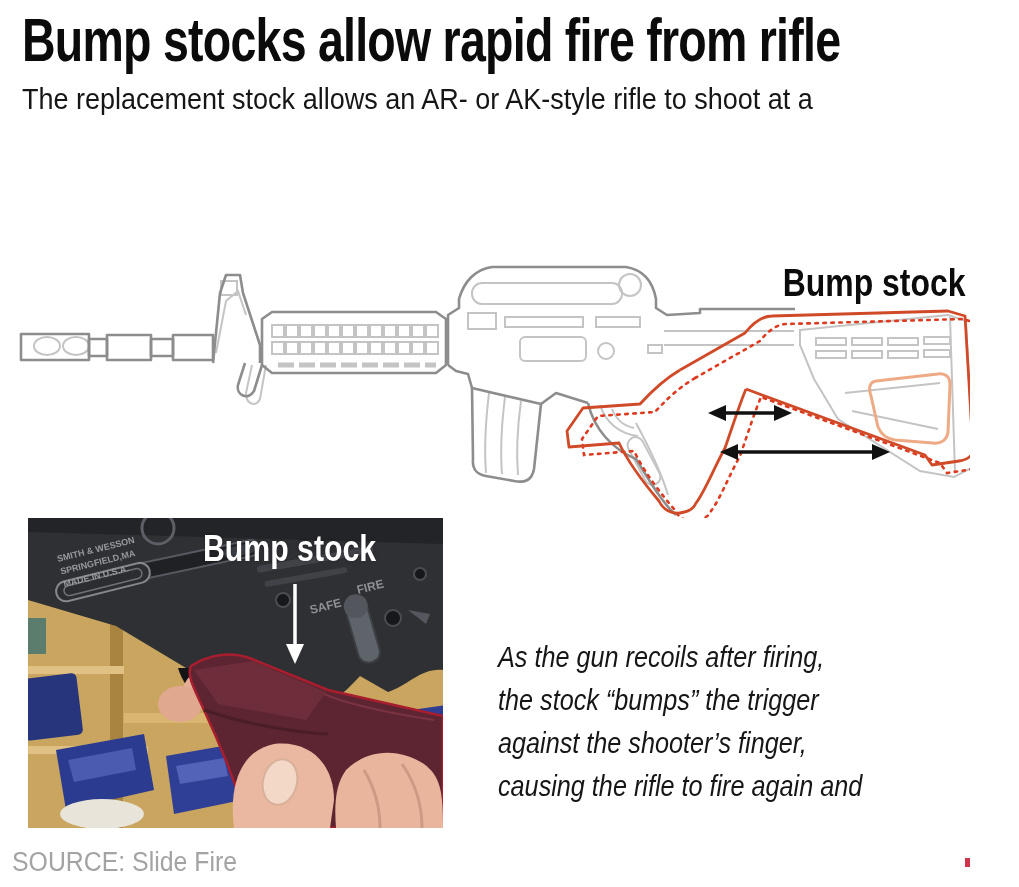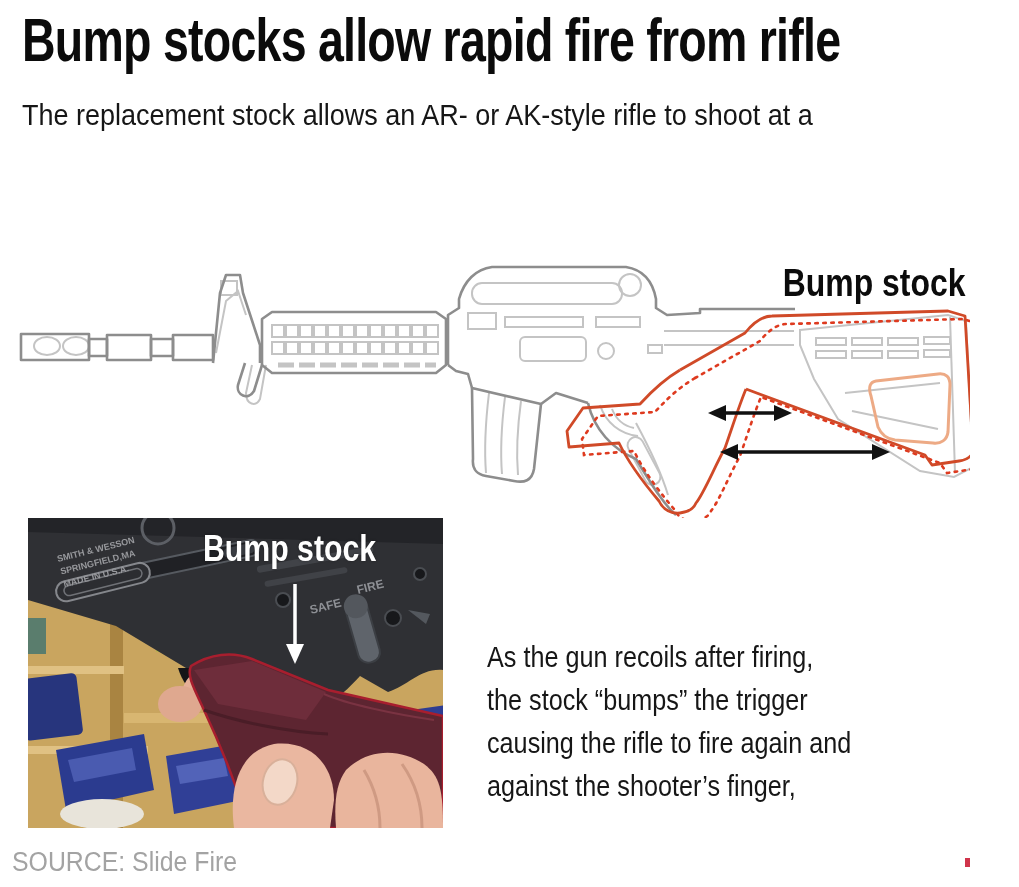--- a/index.html
+++ b/index.html
@@ -5,36 +5,36 @@
   html,body{margin:0;padding:0;background:#ffffff;}
   .canvas{
     position:relative;width:970px;height:887px;background:#ffffff;overflow:hidden;
     font-family:"Liberation Sans","DejaVu Sans",sans-serif;color:#111;
   }
   .cx{display:inline-block;transform-origin:0 0;white-space:nowrap;}
 
   
   .title-wrap{position:absolute;left:22px;top:4px;height:78px;}
   .title-wrap .cx{font-size:62px;font-weight:700;letter-spacing:-1px;transform:scaleX(0.75);color:#0b0b0b;}
-  .subtitle{position:absolute;left:22px;top:96px;line-height:38px;}
+  .subtitle{position:absolute;left:22px;top:80px;line-height:38px;}
   .subtitle .cx{font-size:30px;font-weight:400;transform:scaleX(0.90);color:#161616;}
 
   
   .diagram-svg{position:absolute;left:0;top:253px;}
   .diagram-label{position:absolute;left:748px;top:262px;width:196px;text-align:right;}
   .diagram-label .cx{font-size:38px;font-weight:700;transform:scaleX(0.84);transform-origin:100% 0;color:#0b0b0b;}
 
   
   .photo{position:absolute;left:28px;top:518px;width:415px;height:310px;overflow:hidden;}
   .photo-label{position:absolute;left:175px;top:10px;width:190px;text-align:center;}
   .photo-label .cx{font-size:36px;font-weight:700;transform:scaleX(0.84);color:#ffffff;
     text-shadow:0 0 3px rgba(0,0,0,.35);}
 
   
-  .bodytext{position:absolute;left:487px;top:638px;line-height:38px;}
+  .bodytext{position:absolute;left:498px;top:638px;line-height:38px;font-style:italic;}
   .bodytext .cx{font-size:30px;transform:scaleX(0.84);color:#161616;}
 
   
   .source{position:absolute;left:12px;top:847px;}
   .source .cx{font-size:27px;transform:scaleX(0.92);color:#a3a3a3;}
   .ap{position:absolute;left:963px;top:831px;width:44px;}
   .ap-text{font-size:21px;font-weight:700;letter-spacing:-1.5px;color:#0b0b0b;text-align:center;}
   .ap-bar{width:40px;height:9px;background:#d0344b;margin:3px auto 0 auto;}
 </style>
 </head>
@@ -263,22 +263,22 @@
       </g>
     </svg>
     <div class="photo-label">
       <span class="cx">Bump stock</span>
     </div>
   </div>
 
   <div class="bodytext">
     <div><span class="cx">As the gun recoils after firing,</span></div>
     <div><span class="cx">the stock “bumps” the trigger</span></div>
+    <div><span class="cx">against the shooter’s finger,</span></div>
     <div><span class="cx">causing the rifle to fire again and</span></div>
-    <div><span class="cx">against the shooter’s finger,</span></div>
   </div>
 
   <div class="source">
     <span class="cx">SOURCE: Slide Fire</span>
   </div>
   <div class="ap">
     <div class="ap-text">AP</div>
     <div class="ap-bar"></div>
   </div>
 

